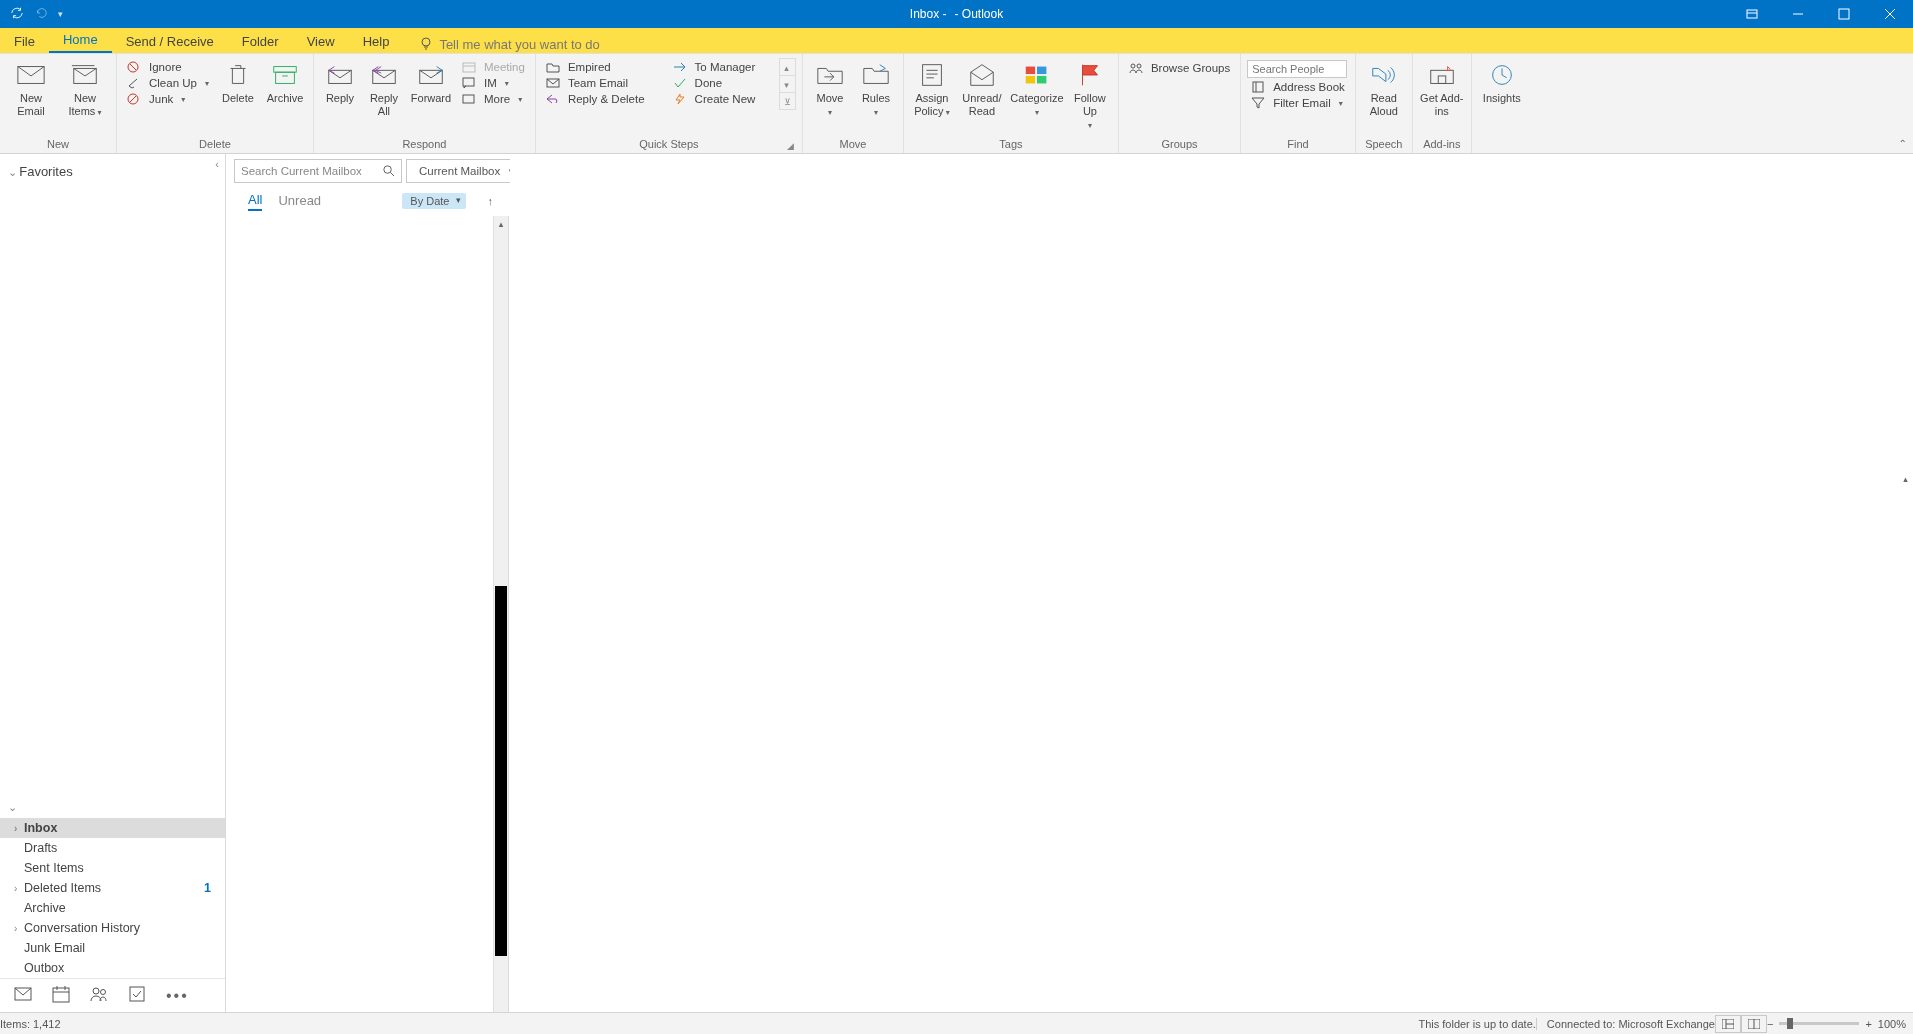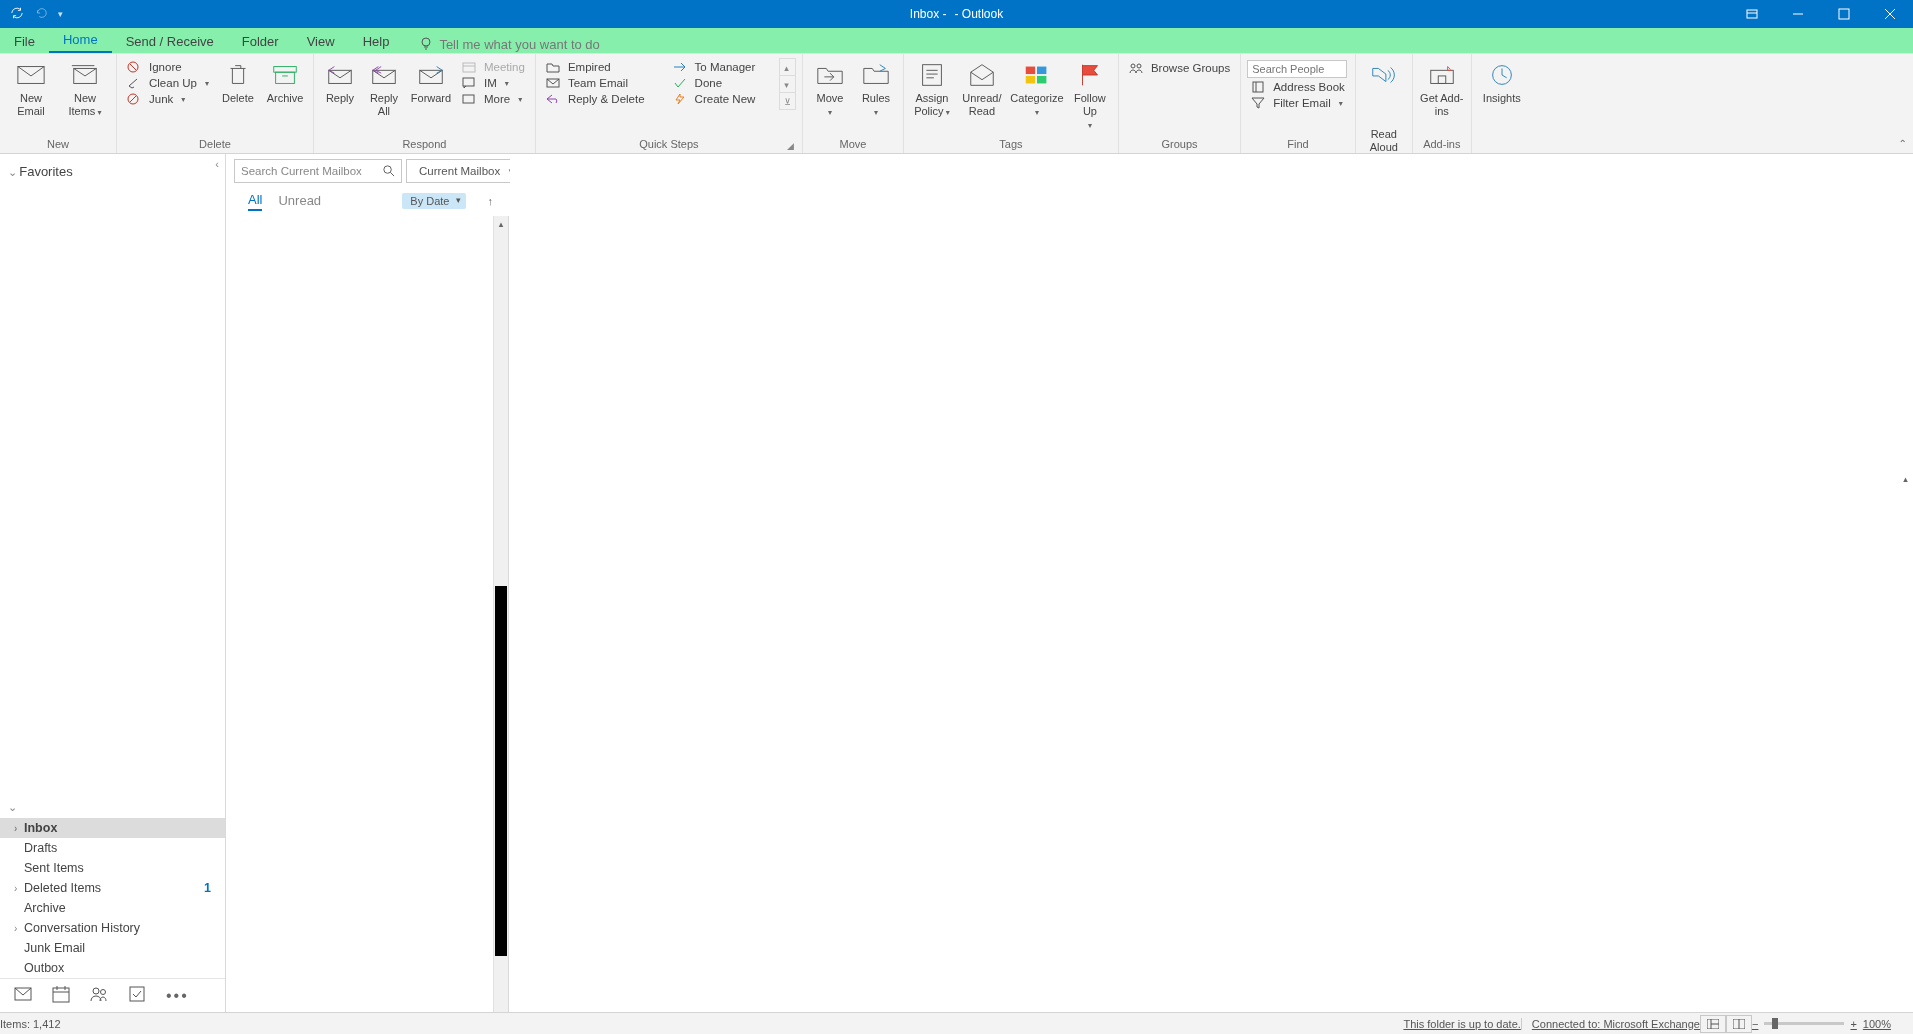--- a/index.html
+++ b/index.html
@@ -8,21 +8,21 @@
 
 .titlebar { height:28px; background:#0173c7; display:flex; align-items:center; color:#fff; font-size:12px; position:relative; }
 .titlebar .qat { display:flex; gap:10px; padding-left:10px; align-items:center; }
 .titlebar .qat svg { width:14px; height:14px; }
 .titlebar .title-center { position:absolute; left:50%; transform:translateX(-50%); display:flex; gap:8px;justify-content:space-between; }
 .titlebar .winbtns { position:absolute; right:0; display:flex; }
 .titlebar .winbtn { width:46px; height:28px; display:flex; align-items:center; justify-content:center; }
 .titlebar .winbtn svg { width:12px; height:12px; stroke:#fff; stroke-width:1; fill:none; }
 
 
-.menutabs { height:26px; background:#86efac; display:flex; align-items:flex-end; font-size:13px; color:#444; border-bottom:1px solid #e1e1e1; }
+.menutabs { height:26px; background:#fde047; display:flex; align-items:flex-end; font-size:13px; color:#444; border-bottom:1px solid #e1e1e1; }
 .menutabs .tab { padding:5px 14px 4px; cursor:pointer; }
 .menutabs .tab.active { color:#0173c7; border-bottom:2px solid #0173c7; font-weight:400; }
 .menutabs .tellme { display:flex; align-items:center; gap:6px; color:#777; padding-left:16px; }
 .menutabs .tellme svg { width:14px; height:14px; }
 
 
 .ribbon { height:100px; background:#f3f3f3; border-bottom:1px solid #d4d4d4; display:flex; position:relative; }
 .ribbon .group { border-right:1px solid #e1e1e1; display:flex; flex-direction:column; justify-content:space-between; padding:4px 6px 0; }
 .ribbon .group .body { display:flex; align-items:flex-start; gap:4px; flex:1; }
 .ribbon .group .label { text-align:center; font-size:11px; color:#666; padding:2px 0 3px; }
@@ -76,21 +76,21 @@
 .msglist .vscroll .thumb { position:absolute; left:1px; right:1px; top:370px; height:370px; background:#000; }
 
 
 .reading { position:absolute; left:510px; top:154px; right:0; bottom:22px; background:#fff; }
 .reading .rscroll { position:absolute; right:0; top:320px; width:15px; bottom:0; }
 .reading .rscroll .arrow { height:16px; font-size:9px; text-align:center; color:#666; }
 
 
 .statusbar { position:absolute; left:0; right:0; bottom:0; height:22px; background:#f3f3f3; border-top:1px solid #d4d4d4; display:flex; align-items:center; font-size:11px; color:#555; }
 .statusbar .left { padding-left:0; }
-.statusbar .right { margin-left:auto; display:flex; align-items:center; gap:0; padding-right:22px;text-decoration:underline; }
+.statusbar .right { margin-left:auto; display:flex; align-items:center; gap:0; padding-right:7px; }
 .statusbar .viewbtns { display:flex; gap:0; }
 .statusbar .viewbtn { width:26px; height:18px; border:1px solid #c8c8c8; display:flex; align-items:center; justify-content:center; }
 .statusbar .viewbtn svg { width:12px; height:10px; }
 .statusbar .zoom { display:flex; align-items:center; gap:6px; }
 .statusbar .zoom .track { width:80px; height:3px; background:#c8c8c8; position:relative; }
 .statusbar .zoom .track .thumb { position:absolute; left:8px; top:-4px; width:6px; height:11px; background:#666; }
 
 svg { fill:none; stroke:#555; stroke-width:1; }
 .dropdown-caret { font-size:8px; color:#666; }
 </style>
@@ -417,21 +417,21 @@
             <span>Filter Email</span>
             <span class="dropdown-caret"> ▾</span>
           </div>
       </div>
     </div>
     <div class="label">Find</div>
   </div>
 
   <div class="group">
     <div class="body">
-      <div class="bigbtn" style="width:44px;gap:36px;">
+      <div class="bigbtn" style="width:44px;">
         <svg viewBox="0 0 32 26">
             <path d="M4 6h6l8 6v8l-8-6H4zM20 8a6 6 0 0 1 0 10M23 5a10 10 0 0 1 0 16" stroke="#2980b9"></path>
           </svg>
         <span>Read Aloud</span>
       </div>
     </div>
     <div class="label">Speech</div>
   </div>
 
   <div class="group">

